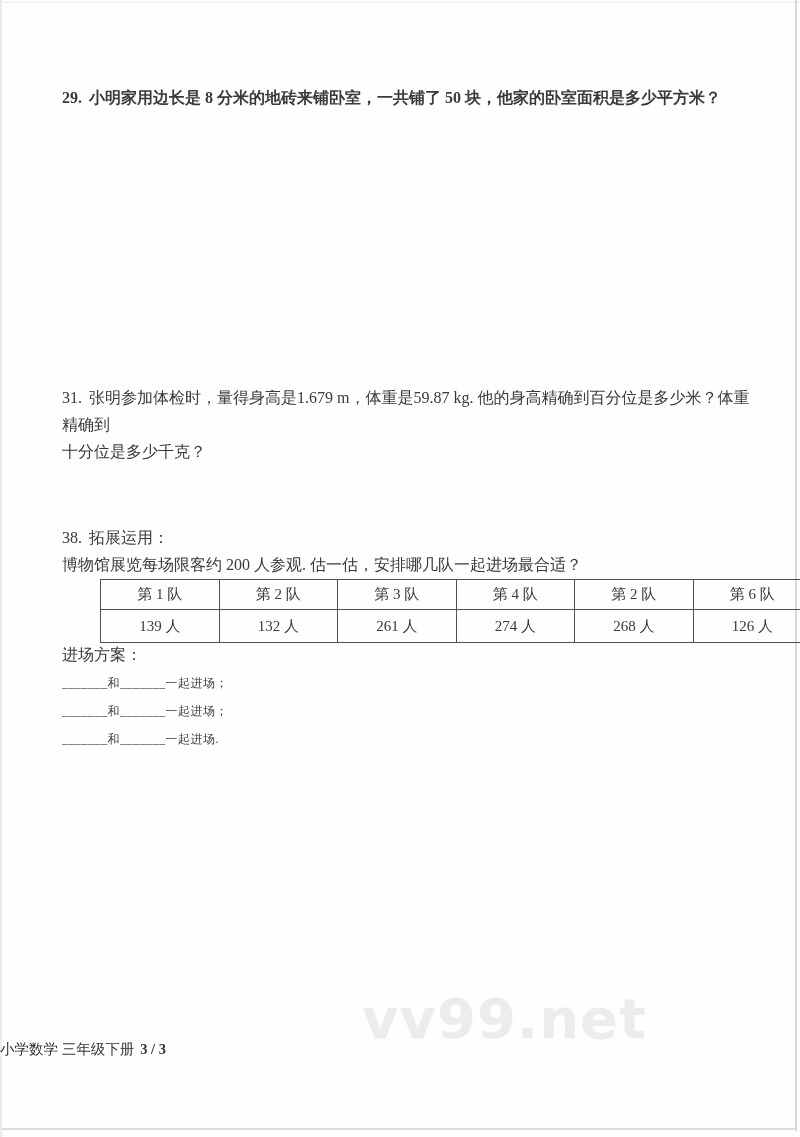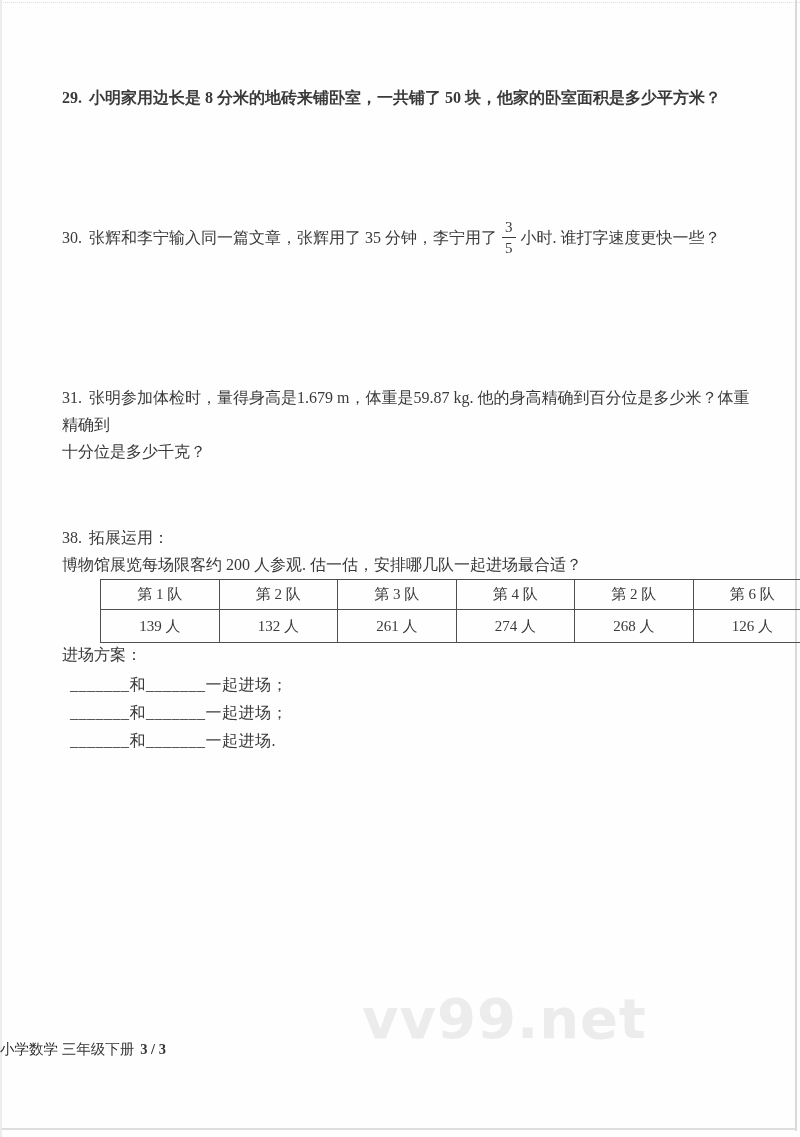--- a/index.html
+++ b/index.html
@@ -55,21 +55,21 @@
   .count-table td{
     border:1.5px solid #4f4f4f;
     text-align:center;vertical-align:middle;
     font-size:15px;color:#3a3a3a;
     padding:0;
   }
   .count-table tr.hdr td{height:29px;}
   .count-table tr.val td{height:32px;}
 
   .plan-label{position:absolute;left:62px;top:645px;font-size:16px;z-index:1;text-align:right;}
-  .plan-line{position:absolute;left:70px;font-size:16px;letter-spacing:0.5px;z-index:1;}
+  .plan-line{position:absolute;left:62px;font-size:12px;letter-spacing:0.5px;z-index:1;}
   .plan-line.l1{top:675px;}
   .plan-line.l2{top:703px;}
   .plan-line.l3{top:731px;}
 
   .footer{
     position:absolute;left:0;right:0;top:1040px;
     text-align:left;font-size:14.5px;color:#333;z-index:1;
   }
   .footer .pg{font-weight:700;margin-left:6px;}
 </style>
@@ -77,29 +77,20 @@
 <body>
 
 <div class="sheet">
 
   <div class="watermark">vv99.net</div>
 
   <div class="q q29">
     <span class="qnum">29.</span><span>小明家用边长是 8 分米的地砖来铺卧室，一共铺了 50 块，他家的卧室面积是多少平方米？</span>
   </div>
 
-  <div class="q q30">
-    <span class="qnum">30.</span>
-    <span>张辉和李宁输入同一篇文章，张辉用了 35 分钟，李宁用了</span>
-    <span class="frac">
-      <span class="num">3</span>
-      <span class="den">5</span>
-    </span>
-    <span>小时. 谁打字速度更快一些？</span>
-  </div>
 
   <div class="q q31">
     <div>
       <span class="qnum">31.</span><span>张明参加体检时，量得身高是1.679 m，体重是59.87 kg. 他的身高精确到百分位是多少米？体重精确到</span>
     </div>
     <div>十分位是多少千克？</div>
   </div>
 
   <div class="q q32">
     <div>

